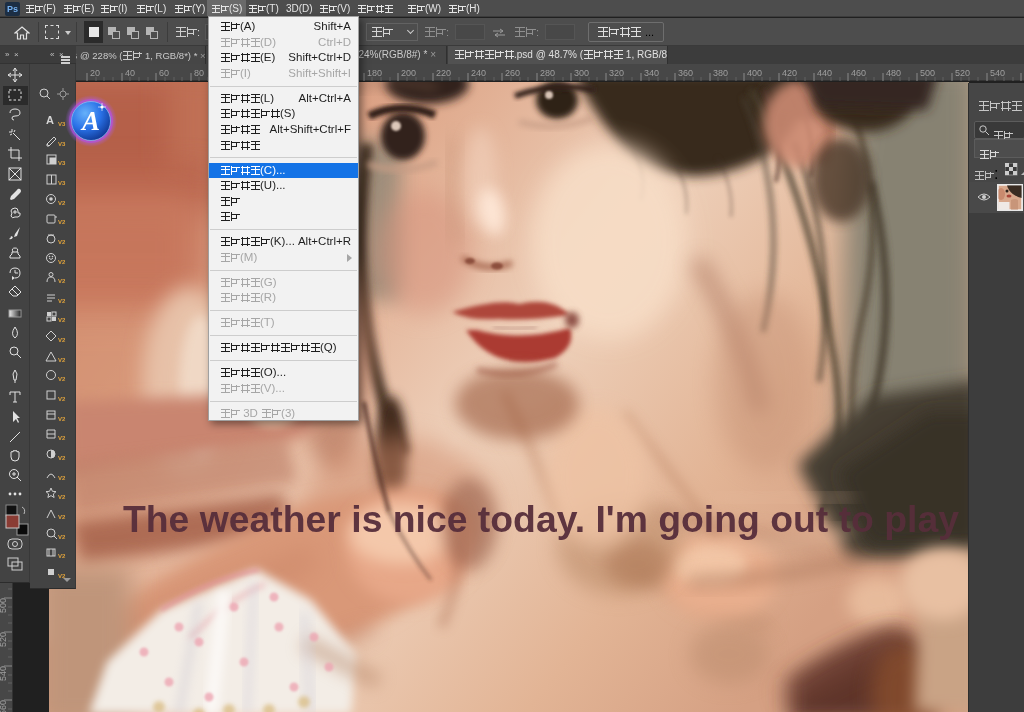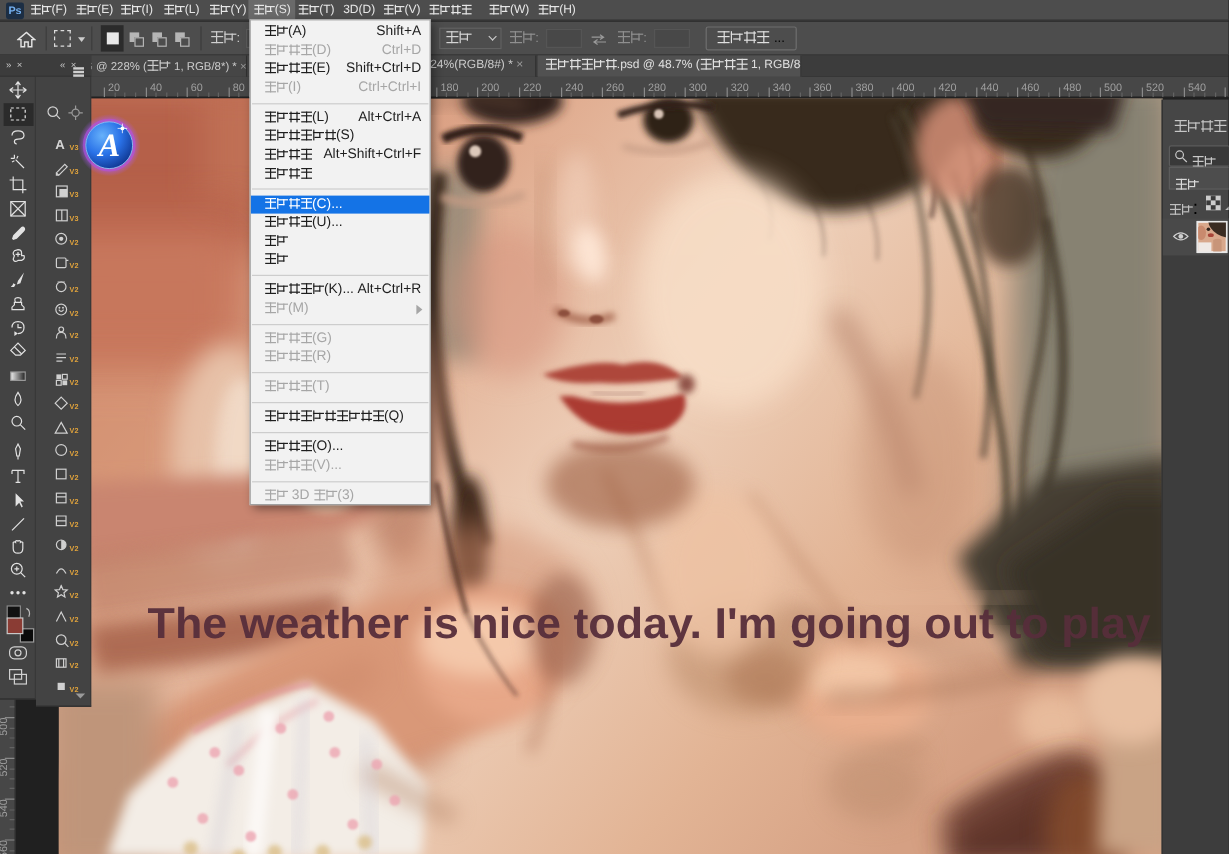--- a/index.html
+++ b/index.html
@@ -695,21 +695,21 @@
 <ellipse cx="12" cy="12" rx="2.5" ry="1.6" fill="#a84438"></ellipse>
 <circle cx="10" cy="7" r="1.5" fill="#2e211b"></circle>
 <rect x="0.7" y="0.7" width="24.6" height="25.6" fill="none" stroke="#e8e8e8" stroke-width="1.4"></rect>
       </svg>
 <div class="abs" style="left:0;top:130px;width:56px;height:582px;background:#3d3d3d"></div>
 </div>
 <div class="abs" style="left:208px;top:16px;width:151px;height:405px;background:#f2f2f2;border:1px solid #a0a0a0;box-shadow:3px 3px 8px rgba(0,0,0,.45);padding-top:2px;overflow:hidden">
 <div class="mi" style="position:relative;height:15.6px;line-height:15.6px;color:#1e1e1e;padding:0 7px 0 11px;font-size:11.5px"><i class="h h1" style="width:9px;height:9px;color:#1e1e1e;"></i><i class="h h2" style="width:9px;height:9px;color:#1e1e1e;"></i><span>(A)</span><span style="position:absolute;right:7px;top:0">Shift+A</span></div>
       <div class="mi" style="position:relative;height:15.6px;line-height:15.6px;color:#a6a6a6;padding:0 7px 0 11px;font-size:11.5px"><i class="h h1" style="width:9px;height:9px;color:#a6a6a6;"></i><i class="h h2" style="width:9px;height:9px;color:#a6a6a6;"></i><i class="h h3" style="width:9px;height:9px;color:#a6a6a6;"></i><i class="h h1" style="width:9px;height:9px;color:#a6a6a6;"></i><span>(D)</span><span style="position:absolute;right:7px;top:0">Ctrl+D</span></div>
       <div class="mi" style="position:relative;height:15.6px;line-height:15.6px;color:#1e1e1e;padding:0 7px 0 11px;font-size:11.5px"><i class="h h1" style="width:9px;height:9px;color:#1e1e1e;"></i><i class="h h2" style="width:9px;height:9px;color:#1e1e1e;"></i><i class="h h3" style="width:9px;height:9px;color:#1e1e1e;"></i><i class="h h1" style="width:9px;height:9px;color:#1e1e1e;"></i><span>(E)</span><span style="position:absolute;right:7px;top:0">Shift+Ctrl+D</span></div>
-      <div class="mi" style="position:relative;height:15.6px;line-height:15.6px;color:#a6a6a6;padding:0 7px 0 11px;font-size:11.5px"><i class="h h1" style="width:9px;height:9px;color:#a6a6a6;"></i><i class="h h2" style="width:9px;height:9px;color:#a6a6a6;"></i><span>(I)</span><span style="position:absolute;right:7px;top:0">Ctrl+Ctrl+I</span></div>
+      <div class="mi" style="position:relative;height:15.6px;line-height:15.6px;color:#a6a6a6;padding:0 7px 0 11px;font-size:11.5px"><i class="h h1" style="width:9px;height:9px;color:#a6a6a6;"></i><i class="h h2" style="width:9px;height:9px;color:#a6a6a6;"></i><span>(I)</span><span style="position:absolute;right:7px;top:0">Shift+Shift+I</span></div>
       <div style="height:1px;background:#cdcdcd;margin:4.2px 1px"></div>
       <div class="mi" style="position:relative;height:15.6px;line-height:15.6px;color:#1e1e1e;padding:0 7px 0 11px;font-size:11.5px"><i class="h h1" style="width:9px;height:9px;color:#1e1e1e;"></i><i class="h h2" style="width:9px;height:9px;color:#1e1e1e;"></i><i class="h h3" style="width:9px;height:9px;color:#1e1e1e;"></i><i class="h h1" style="width:9px;height:9px;color:#1e1e1e;"></i><span>(L)</span><span style="position:absolute;right:7px;top:0">Alt+Ctrl+A</span></div>
       <div class="mi" style="position:relative;height:15.6px;line-height:15.6px;color:#1e1e1e;padding:0 7px 0 11px;font-size:11.5px"><i class="h h1" style="width:9px;height:9px;color:#1e1e1e;"></i><i class="h h2" style="width:9px;height:9px;color:#1e1e1e;"></i><i class="h h3" style="width:9px;height:9px;color:#1e1e1e;"></i><i class="h h1" style="width:9px;height:9px;color:#1e1e1e;"></i><i class="h h2" style="width:9px;height:9px;color:#1e1e1e;"></i><i class="h h3" style="width:9px;height:9px;color:#1e1e1e;"></i><span>(S)</span></div>
       <div class="mi" style="position:relative;height:15.6px;line-height:15.6px;color:#1e1e1e;padding:0 7px 0 11px;font-size:11.5px"><i class="h h1" style="width:9px;height:9px;color:#1e1e1e;"></i><i class="h h2" style="width:9px;height:9px;color:#1e1e1e;"></i><i class="h h3" style="width:9px;height:9px;color:#1e1e1e;"></i><i class="h h1" style="width:9px;height:9px;color:#1e1e1e;"></i><span></span><span style="position:absolute;right:7px;top:0">Alt+Shift+Ctrl+F</span></div>
       <div class="mi" style="position:relative;height:15.6px;line-height:15.6px;color:#1e1e1e;padding:0 7px 0 11px;font-size:11.5px"><i class="h h1" style="width:9px;height:9px;color:#1e1e1e;"></i><i class="h h2" style="width:9px;height:9px;color:#1e1e1e;"></i><i class="h h3" style="width:9px;height:9px;color:#1e1e1e;"></i><i class="h h1" style="width:9px;height:9px;color:#1e1e1e;"></i><span></span></div>
       <div style="height:1px;background:#cdcdcd;margin:4.2px 1px"></div>
       <div class="mi" style="position:relative;height:15.6px;line-height:15.6px;background:#1473e6;color:#ffffff;padding:0 7px 0 11px;font-size:11.5px"><i class="h h1" style="width:9px;height:9px;color:#ffffff;"></i><i class="h h2" style="width:9px;height:9px;color:#ffffff;"></i><i class="h h3" style="width:9px;height:9px;color:#ffffff;"></i><i class="h h1" style="width:9px;height:9px;color:#ffffff;"></i><span>(C)...</span></div>
       <div class="mi" style="position:relative;height:15.6px;line-height:15.6px;color:#1e1e1e;padding:0 7px 0 11px;font-size:11.5px"><i class="h h1" style="width:9px;height:9px;color:#1e1e1e;"></i><i class="h h2" style="width:9px;height:9px;color:#1e1e1e;"></i><i class="h h3" style="width:9px;height:9px;color:#1e1e1e;"></i><i class="h h1" style="width:9px;height:9px;color:#1e1e1e;"></i><span>(U)...</span></div>
       <div class="mi" style="position:relative;height:15.6px;line-height:15.6px;color:#1e1e1e;padding:0 7px 0 11px;font-size:11.5px"><i class="h h1" style="width:9px;height:9px;color:#1e1e1e;"></i><i class="h h2" style="width:9px;height:9px;color:#1e1e1e;"></i><span></span></div>
       <div class="mi" style="position:relative;height:15.6px;line-height:15.6px;color:#1e1e1e;padding:0 7px 0 11px;font-size:11.5px"><i class="h h1" style="width:9px;height:9px;color:#1e1e1e;"></i><i class="h h2" style="width:9px;height:9px;color:#1e1e1e;"></i><span></span></div>

